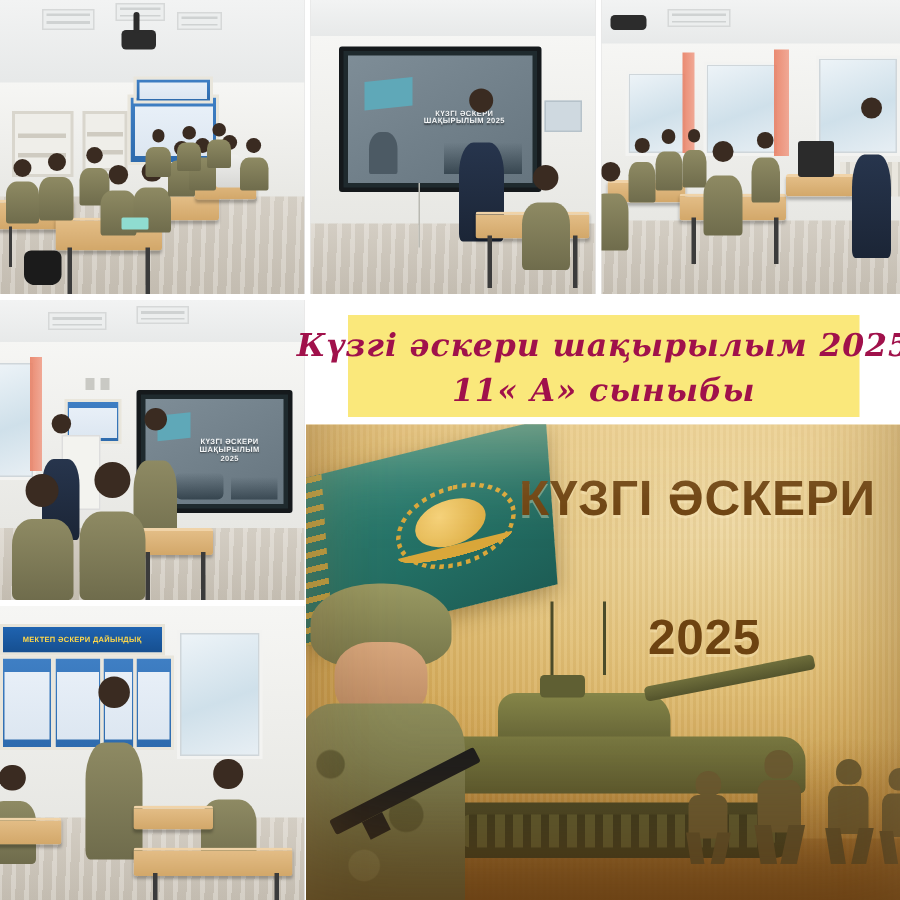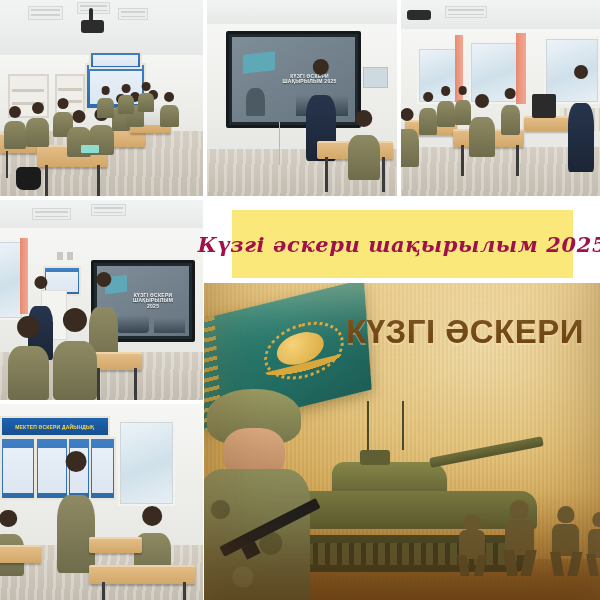--- a/index.html
+++ b/index.html
@@ -379,33 +379,35 @@
       <div class="desk" style="left:-2%;top:72%;width:22%;height:8%;"></div>
       <div class="desk" style="left:44%;top:68%;width:26%;height:7%;"></div>
       <div class="desk" style="left:44%;top:82%;width:52%;height:9%;"></div>
       <div class="deskleg" style="left:50%;top:91%;width:3px;height:9%;"></div>
       <div class="deskleg" style="left:90%;top:91%;width:3px;height:9%;"></div>
     </div>
   </div>
 
   <div class="banner" style="left:232px;top:210px;width:341px;height:68px;">
     <div class="l1">Күзгі әскери шақырылым 2025</div>
+    <div class="l2">11« А» сыныбы</div>
   </div>
 
   <div class="poster" style="left:204px;top:283px;width:397px;height:317px;">
     <div class="grain"></div>
 
     <div class="kzflag" style="left:-4px;top:16px;width:168px;height:112px;">
       <div class="orn"></div>
       <div class="rays" style="left:38%;top:26%;width:44%;height:44%;"></div>
       <div class="sun" style="left:46%;top:34%;width:28%;height:28%;"></div>
       <div class="eagle" style="left:32%;top:62%;width:58%;"></div>
     </div>
 
     <div class="ptext l1" style="left:142px;top:33px;">КҮЗГІ ӘСКЕРИ</div>
+    <div class="ptext l3" style="left:228px;top:126px;">2025</div>
 
     <div class="ground"></div>
     <div class="dust"></div>
 
     <div class="tank" style="left:88px;top:150px;width:250px;height:145px;">
       <div class="ant" style="left:30%;"></div>
       <div class="ant" style="left:44%;"></div>
       <div class="turret"></div>
       <div class="barrel"></div>
       <div style="position:absolute;left:27%;top:12%;width:12%;height:10%;background:#5f5f33;border-radius:3px;"></div>

